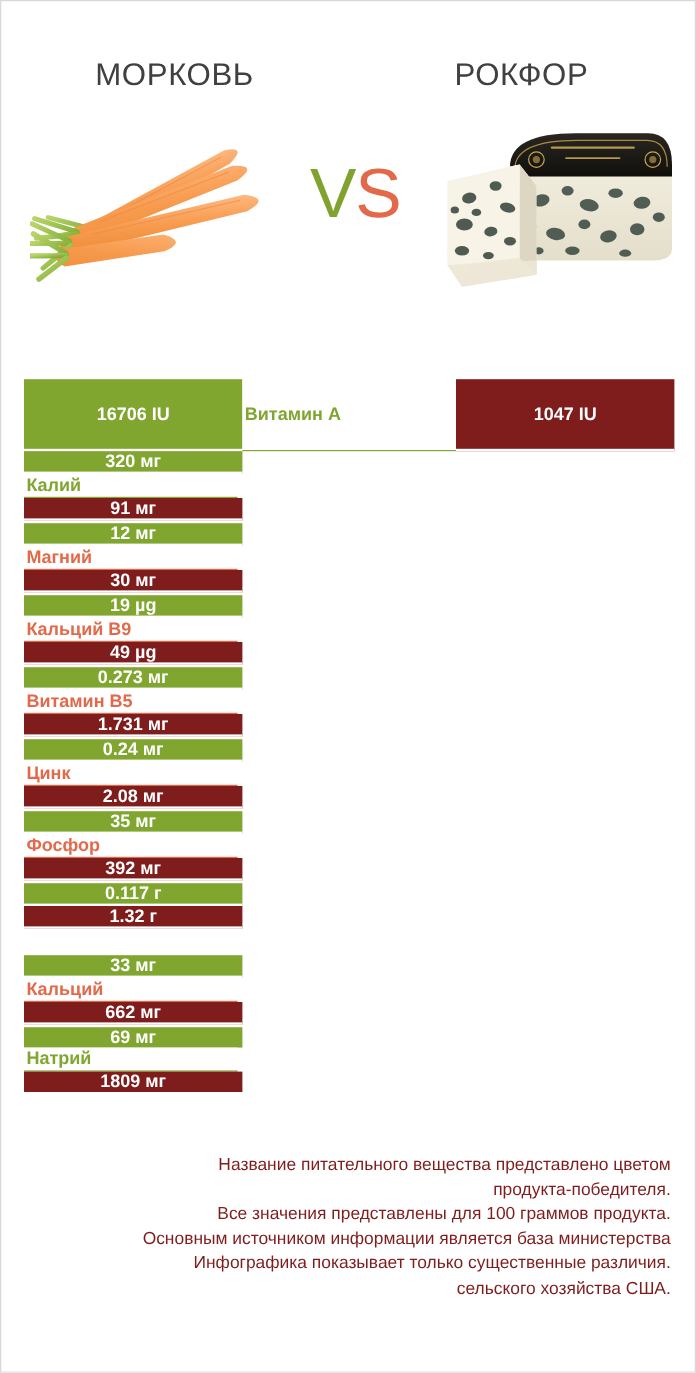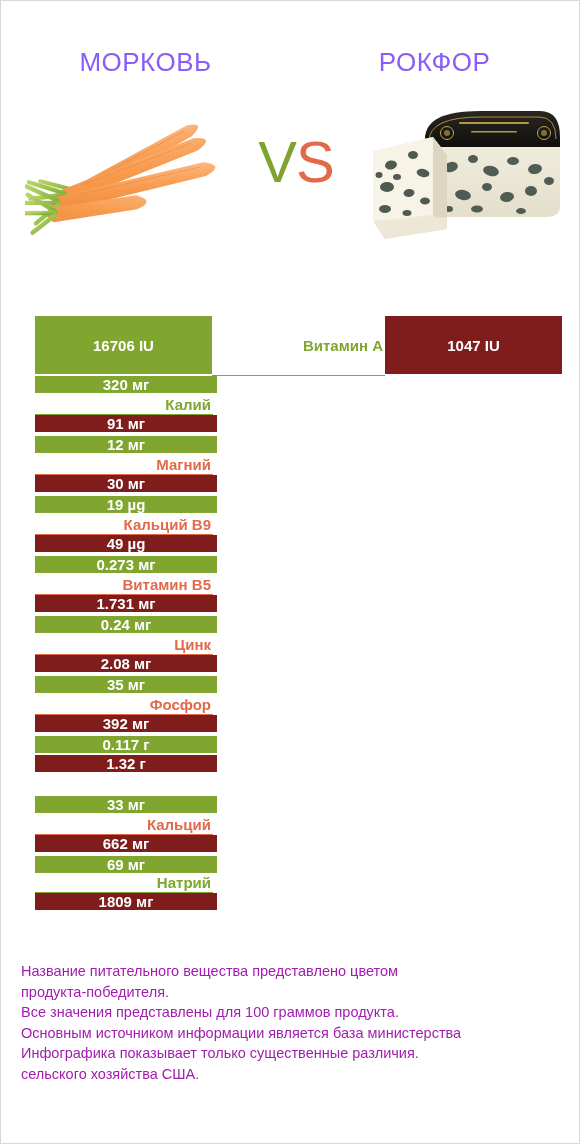--- a/index.html
+++ b/index.html
@@ -24,21 +24,21 @@
   }
   .title-cell {
     flex:1;
     display:flex; align-items:center; justify-content:center;
     padding-top:22px;
   }
   .title-cell .txt {
     font-size:26px;
     font-weight:400;
     letter-spacing:0.5px;
-    color:#8b5cf6;
+    color:#404040;
     white-space:nowrap;
     margin-top:29px;
   }
 
   
   .hero {
     position:absolute; top:86px; left:0; right:0; height:190px;
   }
   .hero-left  { position:absolute; left:24px;  top:10px; width:215px; height:150px; }
   .hero-right { position:absolute; right:14px; top:2px;  width:210px; height:165px; }
@@ -59,21 +59,20 @@
   
   .table {
     position:absolute;
     left:19px; top:315px;
     width:542px;
   }
   .row {
     display:flex;
     height:60px;
     margin-bottom:0;
-    margin-left:15px;
   }
   .row + .row { margin-top:0;flex-direction:column; }
   .cell {
     display:flex; align-items:center; justify-content:center;
     font-size:15px;
     font-weight:700;
     overflow:hidden;
     white-space:nowrap;
     position:relative;
   }
@@ -85,21 +84,21 @@
   }
   .cell-right {
     width:182px;
     background:#7f1d1d;
     color:#ffffff;
     border-bottom:2px solid #ffffff;
   }
   .cell-mid {
     width:178px;
     background:#ffffff;
-    text-align:right;
+    text-align:left;
     line-height:1.28;
     white-space:normal;
     padding:0 2px;
   }
   .cell-mid .label {
     display:block;
     width:100%;
     white-space:normal;
     overflow:hidden;
     text-overflow:clip;
@@ -108,24 +107,24 @@
   .row:last-child .cell-right { border-bottom:none; }
 
   .win-green .cell-mid { color:#80A62F; border-bottom:1px solid #80A62F; }
   .win-orange .cell-mid { color:#E2694A; border-bottom:1px solid #E2694A; }
   .row:last-child .cell-mid { border-bottom-width:1px; }
 
   
   .footer {
     position:absolute;
     left:20px; right:20px; top:960px;
-    text-align:left;
+    text-align:right;
     font-size:14.5px;
     line-height:1.42;
-    color:#a21caf;
+    color:#7f1d1d;
     font-weight:400;
   }
   .footer .ln { display:block; }
 </style>
 </head>
 <body>
 
 <div class="page">
 
   <div class="titles">

